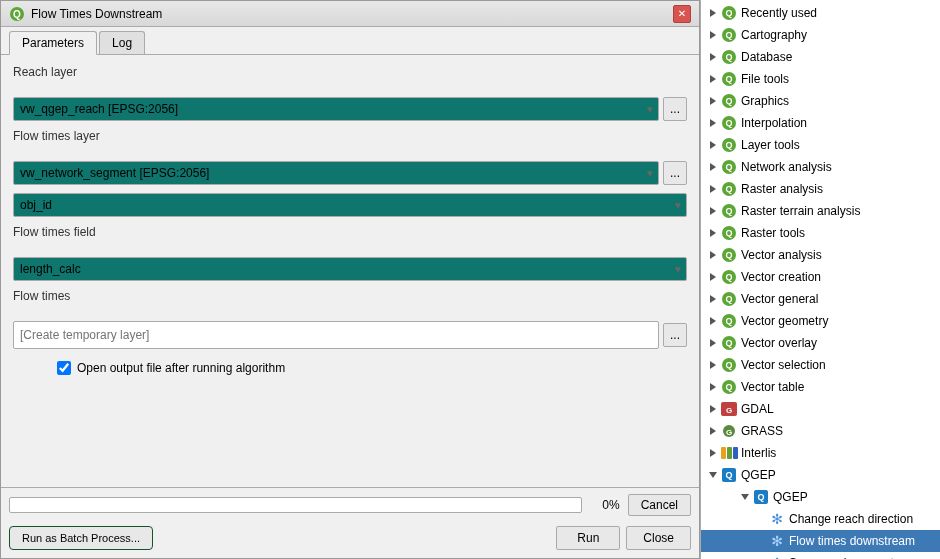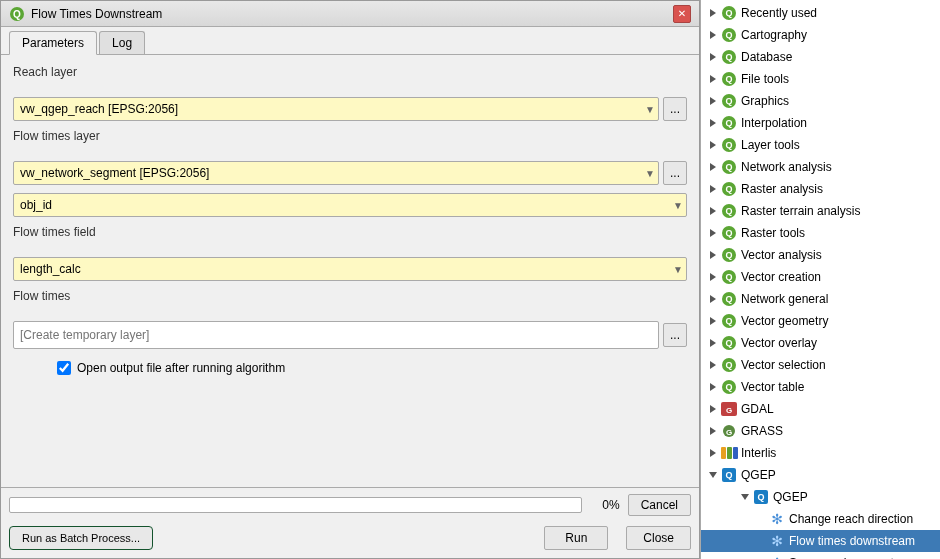--- a/index.html
+++ b/index.html
@@ -118,21 +118,21 @@
     }
 
     .select-wrapper {
       flex: 1;
       position: relative;
     }
 
     select {
       width: 100%;
       padding: 3px 20px 3px 6px;
-      background: #fef9c3;
+      background: #0f766e;
       border: 1px solid #aaa;
       border-radius: 2px;
       font-size: 12px;
       appearance: none;
       cursor: pointer;
       height: 24px;
     }
 
     .select-arrow {
       position: absolute;
@@ -231,21 +231,21 @@
       padding: 4px 12px;
       background: #e8e8e8;
       border: 1px solid #14532d;
       cursor: pointer;
       font-size: 11px;
       border-radius: 4px;
     }
 
     .right-btns {
       display: flex;
-      gap: 18px;
+      gap: 6px;
     }
 
     .run-btn {
       padding: 4px 20px;
       background: #e8e8e8;
       border: 1px solid #aaa;
       cursor: pointer;
       font-size: 12px;
       border-radius: 2px;
     }
@@ -606,21 +606,21 @@
     <span class="tree-label">Vector creation</span>
   </div>
 
   <div class="tree-item">
     <div class="tree-expand">
         <div class="arrow-right"></div>
       </div>
     <div class="tree-icon">
         <div class="q-icon">Q</div>
       </div>
-    <span class="tree-label">Network general</span>
+    <span class="tree-label">Vector general</span>
   </div>
 
   <div class="tree-item">
     <div class="tree-expand">
         <div class="arrow-right"></div>
       </div>
     <div class="tree-icon">
         <div class="q-icon">Q</div>
       </div>
     <span class="tree-label">Vector geometry</span>

